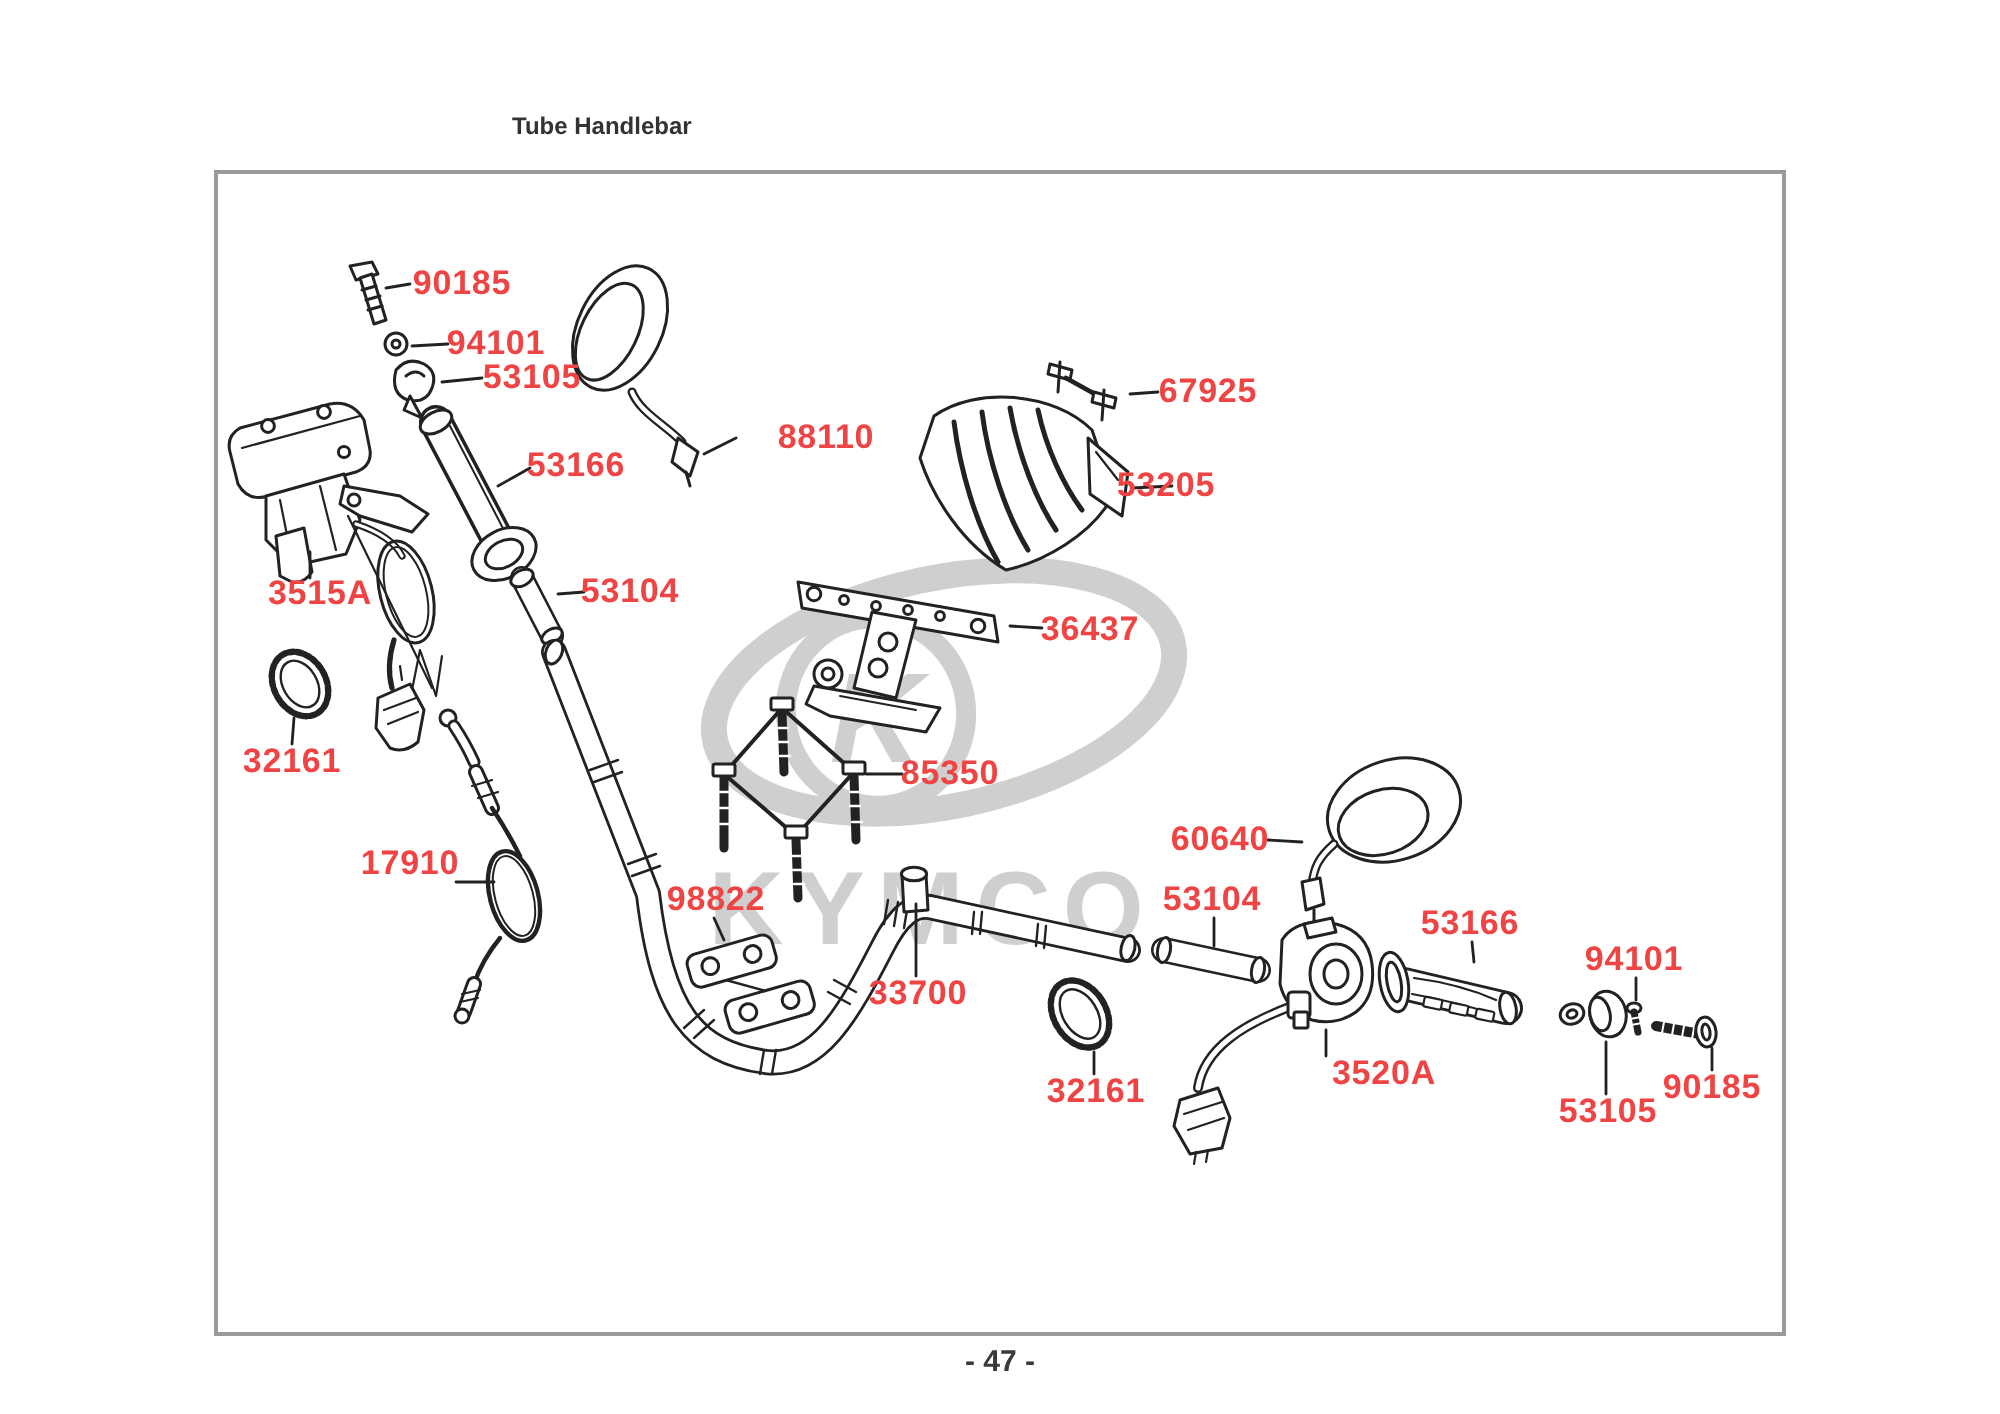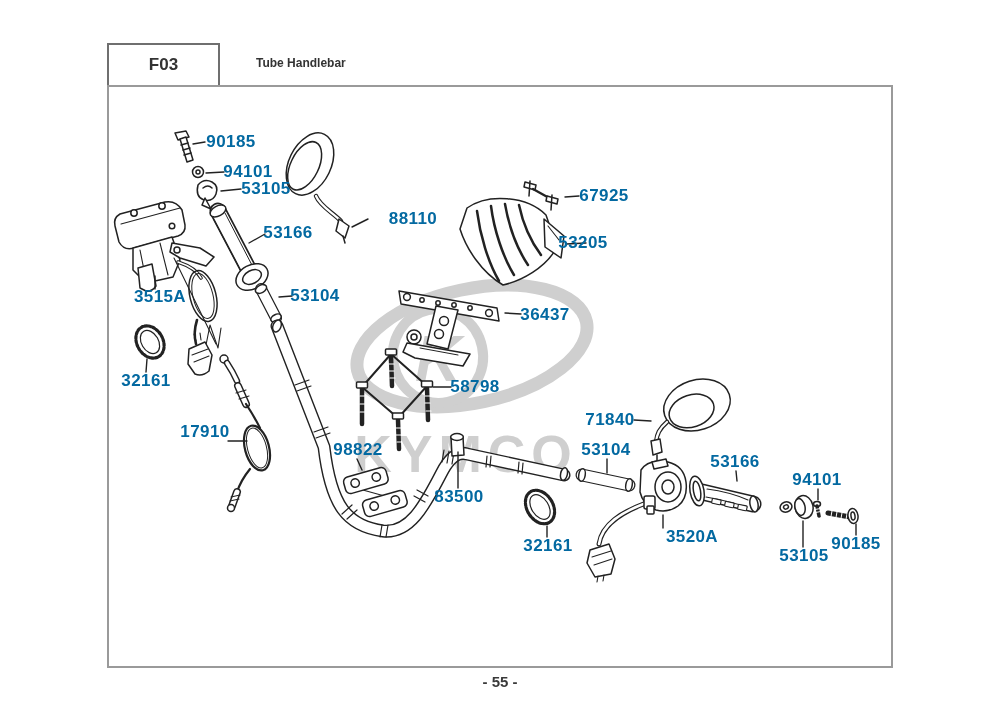--- a/index.html
+++ b/index.html
@@ -9,31 +9,28 @@
         border:2px solid #9a9a9a;box-sizing:border-box;}
   .code-box{position:absolute;left:107px;top:43px;width:113px;height:44px;
         border:2px solid #6f6f6f;box-sizing:border-box;background:#fff;
         display:flex;align-items:center;justify-content:center;
         font-weight:bold;font-size:17px;color:#333;}
   .diagram-title{position:absolute;left:256px;top:56px;font-weight:bold;
         font-size:12px;color:#333;white-space:nowrap;}
   .page-number{position:absolute;left:500px;top:681px;transform:translate(-50%,-50%);
         font-weight:bold;font-size:15px;color:#3a3a3a;}
   .plabel{position:absolute;transform:translate(-50%,-50%);font-weight:bold;
-        font-size:17px;color:#0369a1;letter-spacing:.4px;white-space:nowrap;}
+        font-size:17px;color:#ef4444;letter-spacing:.4px;white-space:nowrap;}
   svg{position:absolute;left:0;top:0;}
 </style>
 </head>
 <body>
 
 <div class="page">
 
-  <div class="code-box">
-    <span>F03</span>
-  </div>
   <div class="diagram-title">Tube Handlebar</div>
   <div class="main-border"></div>
 
   <svg width="1000" height="707" viewBox="0 0 1000 707">
 
     <g>
       <ellipse cx="472" cy="346" rx="117" ry="57" fill="none" stroke="#cfcfcf" stroke-width="13" transform="rotate(-12 472 346)"></ellipse>
       <ellipse cx="438" cy="356" rx="45" ry="47" fill="none" stroke="#cfcfcf" stroke-width="10" transform="rotate(-12 438 356)"></ellipse>
       <text x="438" y="381" text-anchor="middle" font-size="64" font-weight="bold" font-style="italic" fill="#cfcfcf">K</text>
       <text x="466" y="472" text-anchor="middle" font-size="52" font-weight="bold" letter-spacing="6" fill="#cfcfcf">KYMCO</text>
@@ -329,26 +326,26 @@
   <div class="plabel" style="left:266px;top:189px">53105</div>
   <div class="plabel" style="left:288px;top:233px">53166</div>
   <div class="plabel" style="left:413px;top:219px">88110</div>
   <div class="plabel" style="left:315px;top:296px">53104</div>
   <div class="plabel" style="left:160px;top:297px">3515A</div>
   <div class="plabel" style="left:146px;top:381px">32161</div>
   <div class="plabel" style="left:205px;top:432px">17910</div>
   <div class="plabel" style="left:604px;top:196px">67925</div>
   <div class="plabel" style="left:583px;top:243px">53205</div>
   <div class="plabel" style="left:545px;top:315px">36437</div>
-  <div class="plabel" style="left:475px;top:387px">58798</div>
-  <div class="plabel" style="left:610px;top:420px">71840</div>
+  <div class="plabel" style="left:475px;top:387px">85350</div>
+  <div class="plabel" style="left:610px;top:420px">60640</div>
   <div class="plabel" style="left:358px;top:450px">98822</div>
   <div class="plabel" style="left:606px;top:450px">53104</div>
-  <div class="plabel" style="left:459px;top:497px">83500</div>
+  <div class="plabel" style="left:459px;top:497px">33700</div>
   <div class="plabel" style="left:548px;top:546px">32161</div>
   <div class="plabel" style="left:692px;top:537px">3520A</div>
   <div class="plabel" style="left:735px;top:462px">53166</div>
   <div class="plabel" style="left:817px;top:480px">94101</div>
   <div class="plabel" style="left:804px;top:556px">53105</div>
   <div class="plabel" style="left:856px;top:544px">90185</div>
 
-  <div class="page-number">- 55 -</div>
+  <div class="page-number">- 47 -</div>
 </div>
 
 </body></html>

